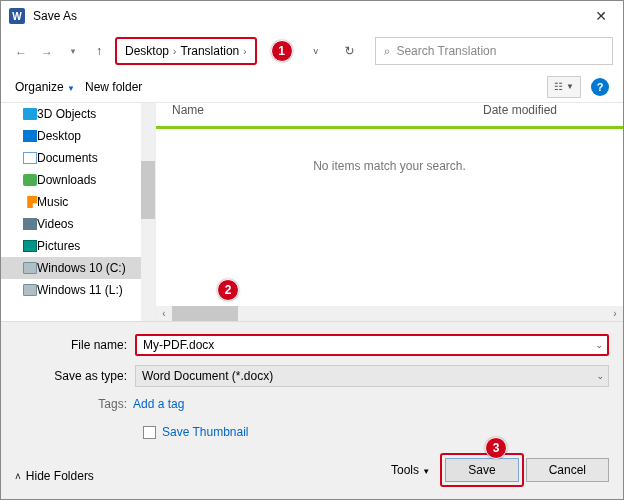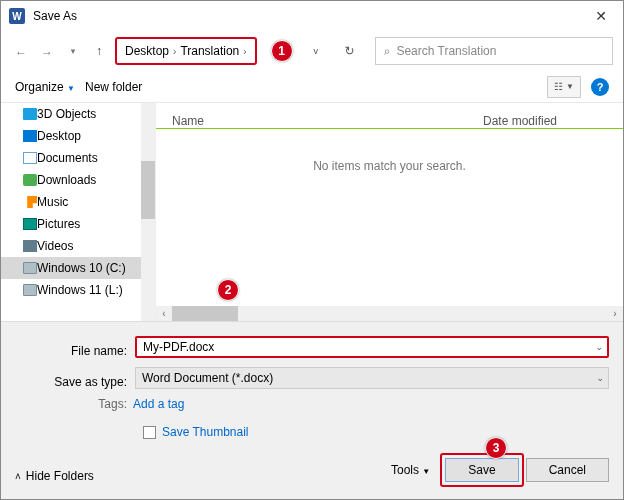--- a/index.html
+++ b/index.html
@@ -32,31 +32,31 @@
 .tree .ic{width:14px;height:12px;display:inline-block}
 .ic.obj{background:#1ba1e2;border-radius:1px}
 .ic.desk{background:#0078d4}
 .ic.doc{background:#fff;border:1px solid #6aa0d8}
 .ic.down{background:#4caf50;border-radius:2px}
 .ic.mus{background:#ff8c00;clip-path:polygon(30% 0,100% 0,100% 60%,70% 60%,70% 100%,30% 100%)}
 .ic.pic{background:#009688;border:1px solid #00695c}
 .ic.vid{background:#607d8b}
 .ic.drive{background:#b0bec5;border:1px solid #78909c;border-radius:1px}
 .files{flex:1;position:relative;background:#fff}
-.files .hdr{height:26px;display:flex;align-items:flex-end;border-bottom:1px solid #84cc16;padding-left:16px}
+.files .hdr{height:26px;display:flex;align-items:flex-start;border-bottom:3px solid #84cc16;padding-left:16px}
 .files .hdr .col1{flex:1}
 .files .hdr .col2{width:140px}
 .files .hdr span{color:#555}
 .files .empty{text-align:center;color:#777;margin-top:30px}
 .files .hscroll{position:absolute;bottom:0;left:0;right:0;height:15px;background:#f0f0f0;display:flex;align-items:center}
 .files .hscroll .cap{width:16px;text-align:center;color:#666;font-size:10px}
 .files .hscroll .htrack{flex:1;height:15px;position:relative}
 .files .hscroll .hthumb{position:absolute;left:0;top:0;height:15px;width:66px;background:#c8c8c8}
 .bottom{background:#f0f0f0;border-top:1px solid #ddd;padding:10px 14px 0 14px;height:178px;position:relative}
-.frow{display:flex;align-items:flex-end;height:26px;margin-bottom:5px}
+.frow{display:flex;align-items:center;height:26px;margin-bottom:5px}
 .frow label{width:120px;text-align:right;padding-right:8px;color:#000}
 .frow .field{flex:1;height:22px;border:1px solid #aaa;background:#fff;display:flex;align-items:center;padding:0 6px;position:relative}
 .frow .field .dd{position:absolute;right:4px;color:#555;font-size:9px}
 .frow.namef .field{border:2px solid #d0021b;border-radius:2px}
 .frow.typef .field{background:#e8e8e8;border:1px solid #ccc}
 .meta{display:flex;padding-left:56px;margin-top:8px;gap:40px}
 .meta .mlbl{color:#666;width:56px;text-align:right;display:inline-block;margin-right:6px}
 .meta .mval{color:#0066cc}
 .thumbchk{margin:14px 0 0 128px;display:flex;align-items:center;gap:6px}
 .thumbchk .cb{width:13px;height:13px;border:1px solid #888;background:#fff}
@@ -128,26 +128,26 @@
       </div>
     <div class="item">
         <span class="ic down"></span>
         <span>Downloads</span>
       </div>
     <div class="item">
         <span class="ic mus"></span>
         <span>Music</span>
       </div>
     <div class="item">
+        <span class="ic vid"></span>
+        <span>Videos</span>
+      </div>
+    <div class="item">
         <span class="ic pic"></span>
         <span>Pictures</span>
-      </div>
-    <div class="item">
-        <span class="ic vid"></span>
-        <span>Videos</span>
       </div>
     <div class="item sel">
         <span class="ic drive"></span>
         <span>Windows 10 (C:)</span>
       </div>
     <div class="item">
         <span class="ic drive"></span>
         <span>Windows 11 (L:)</span>
       </div>
     <div class="scroll"></div>

